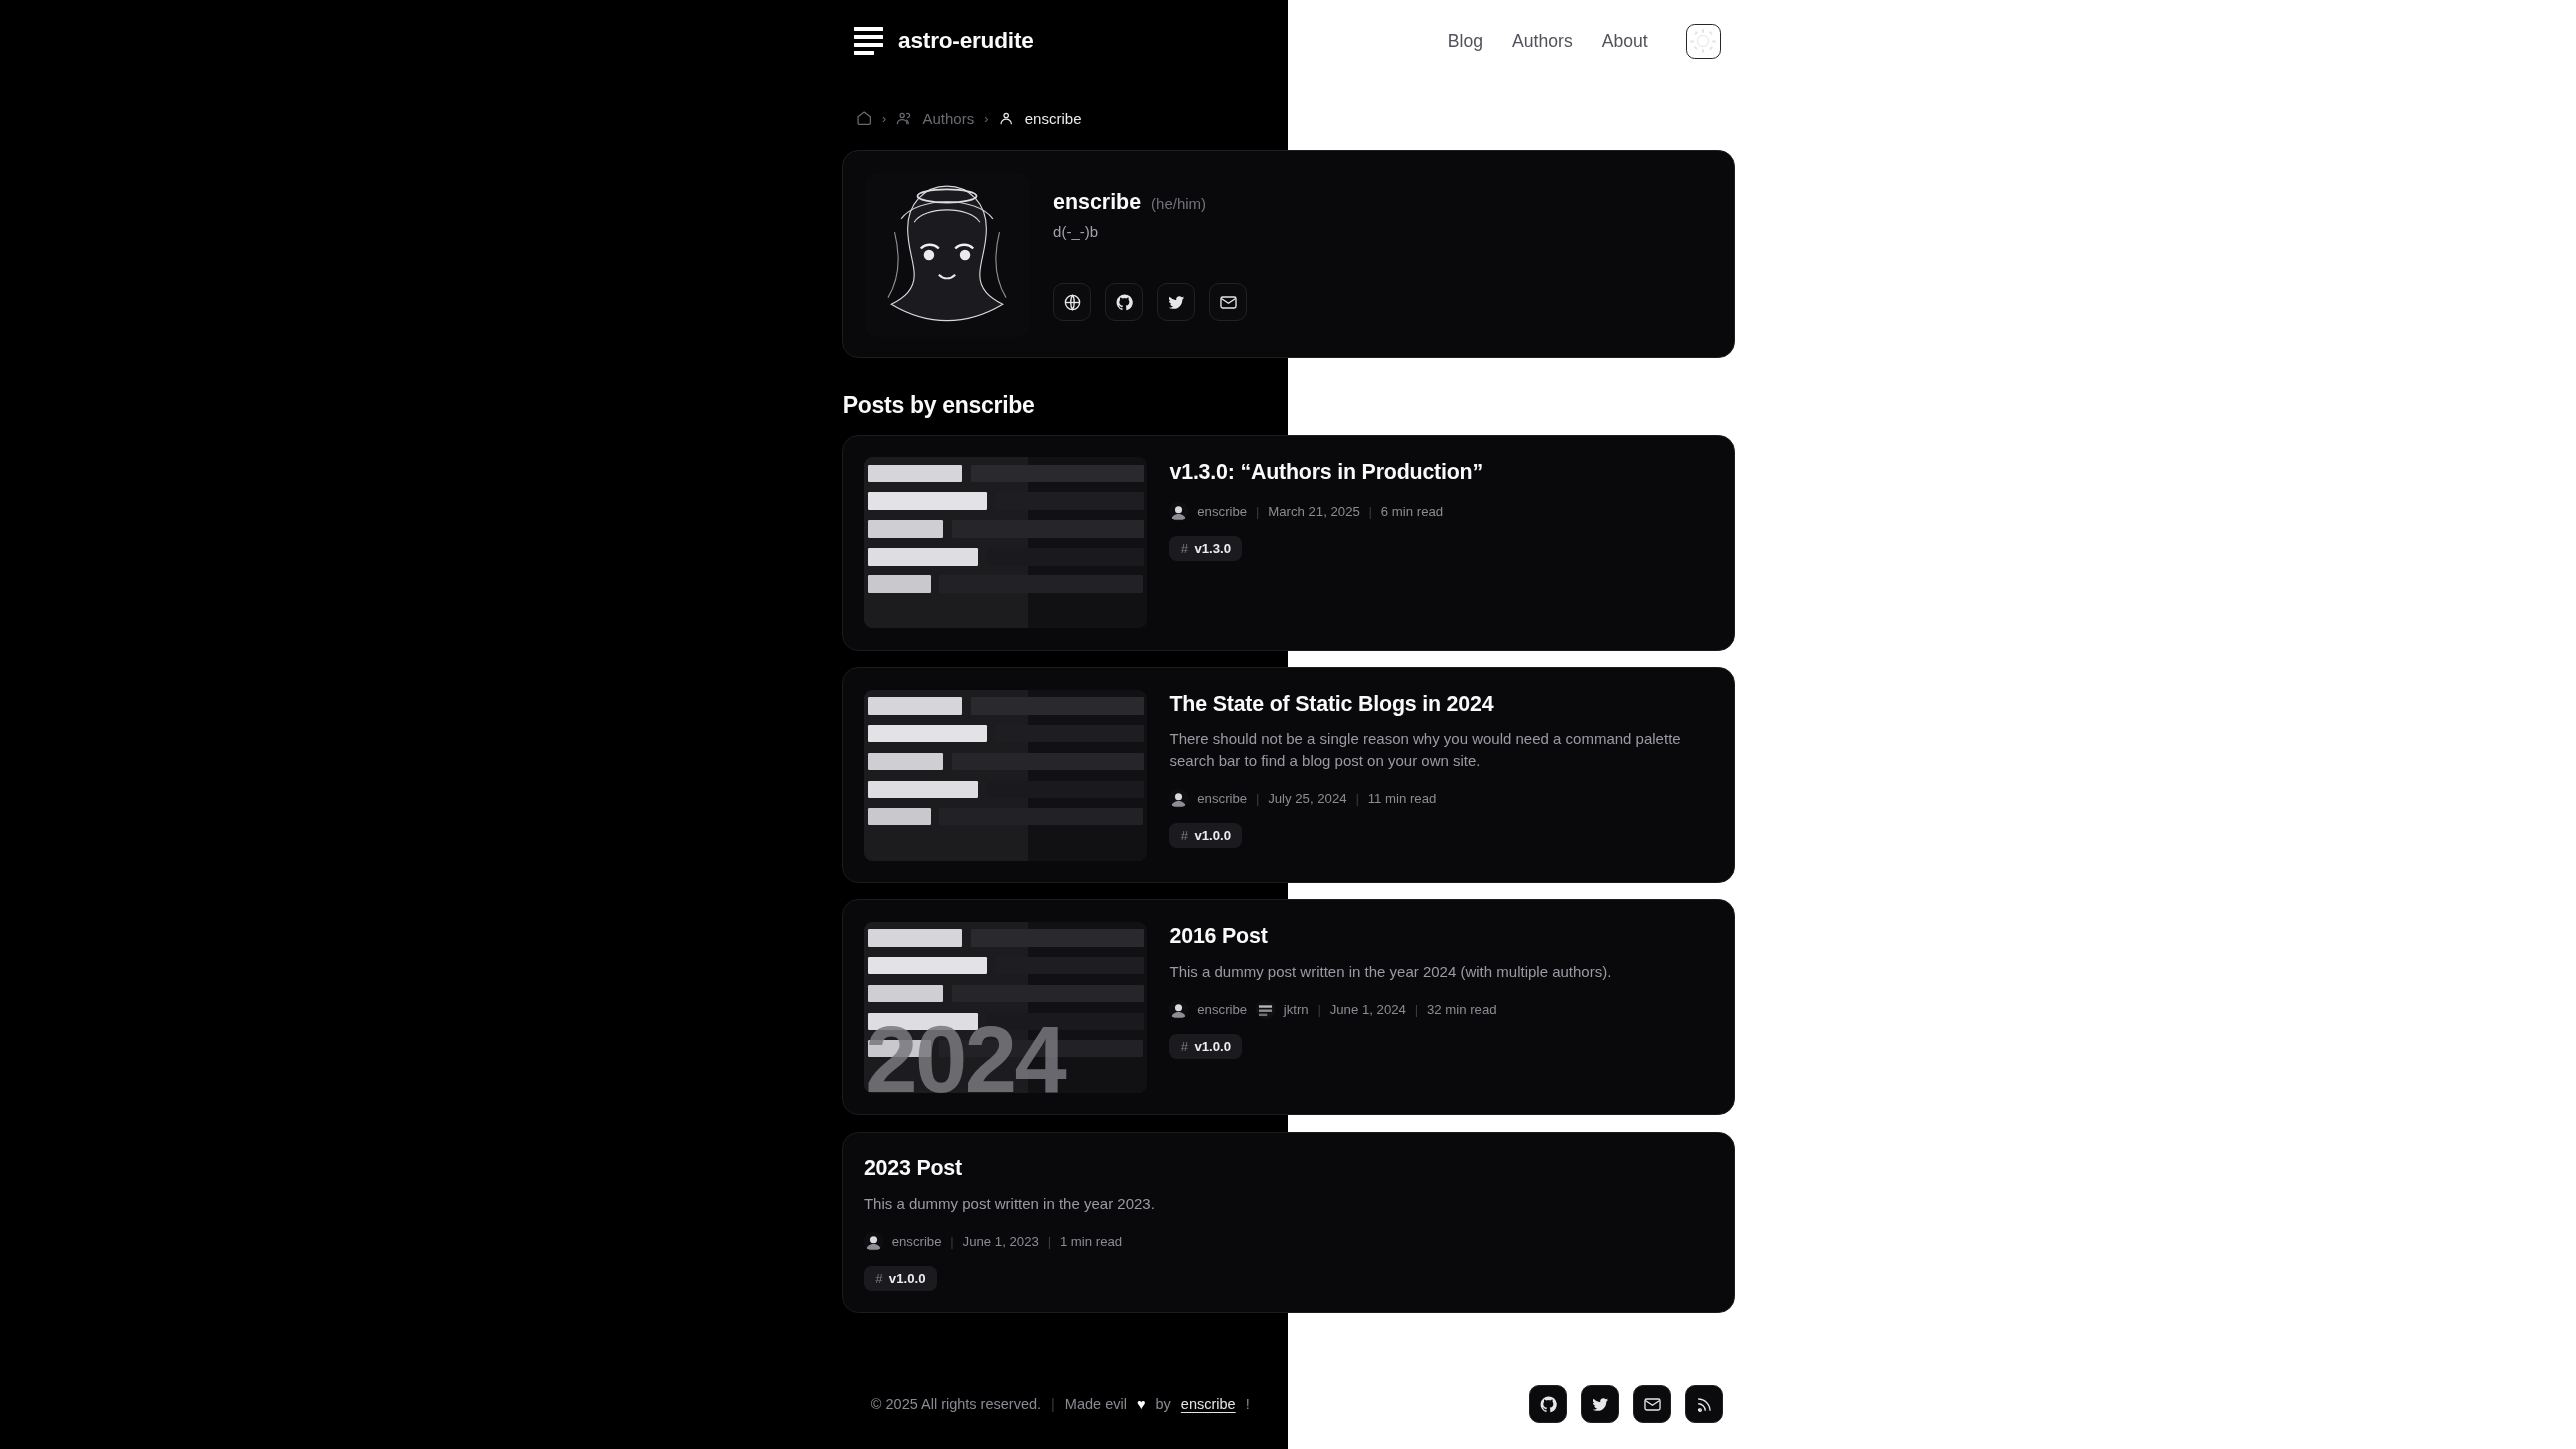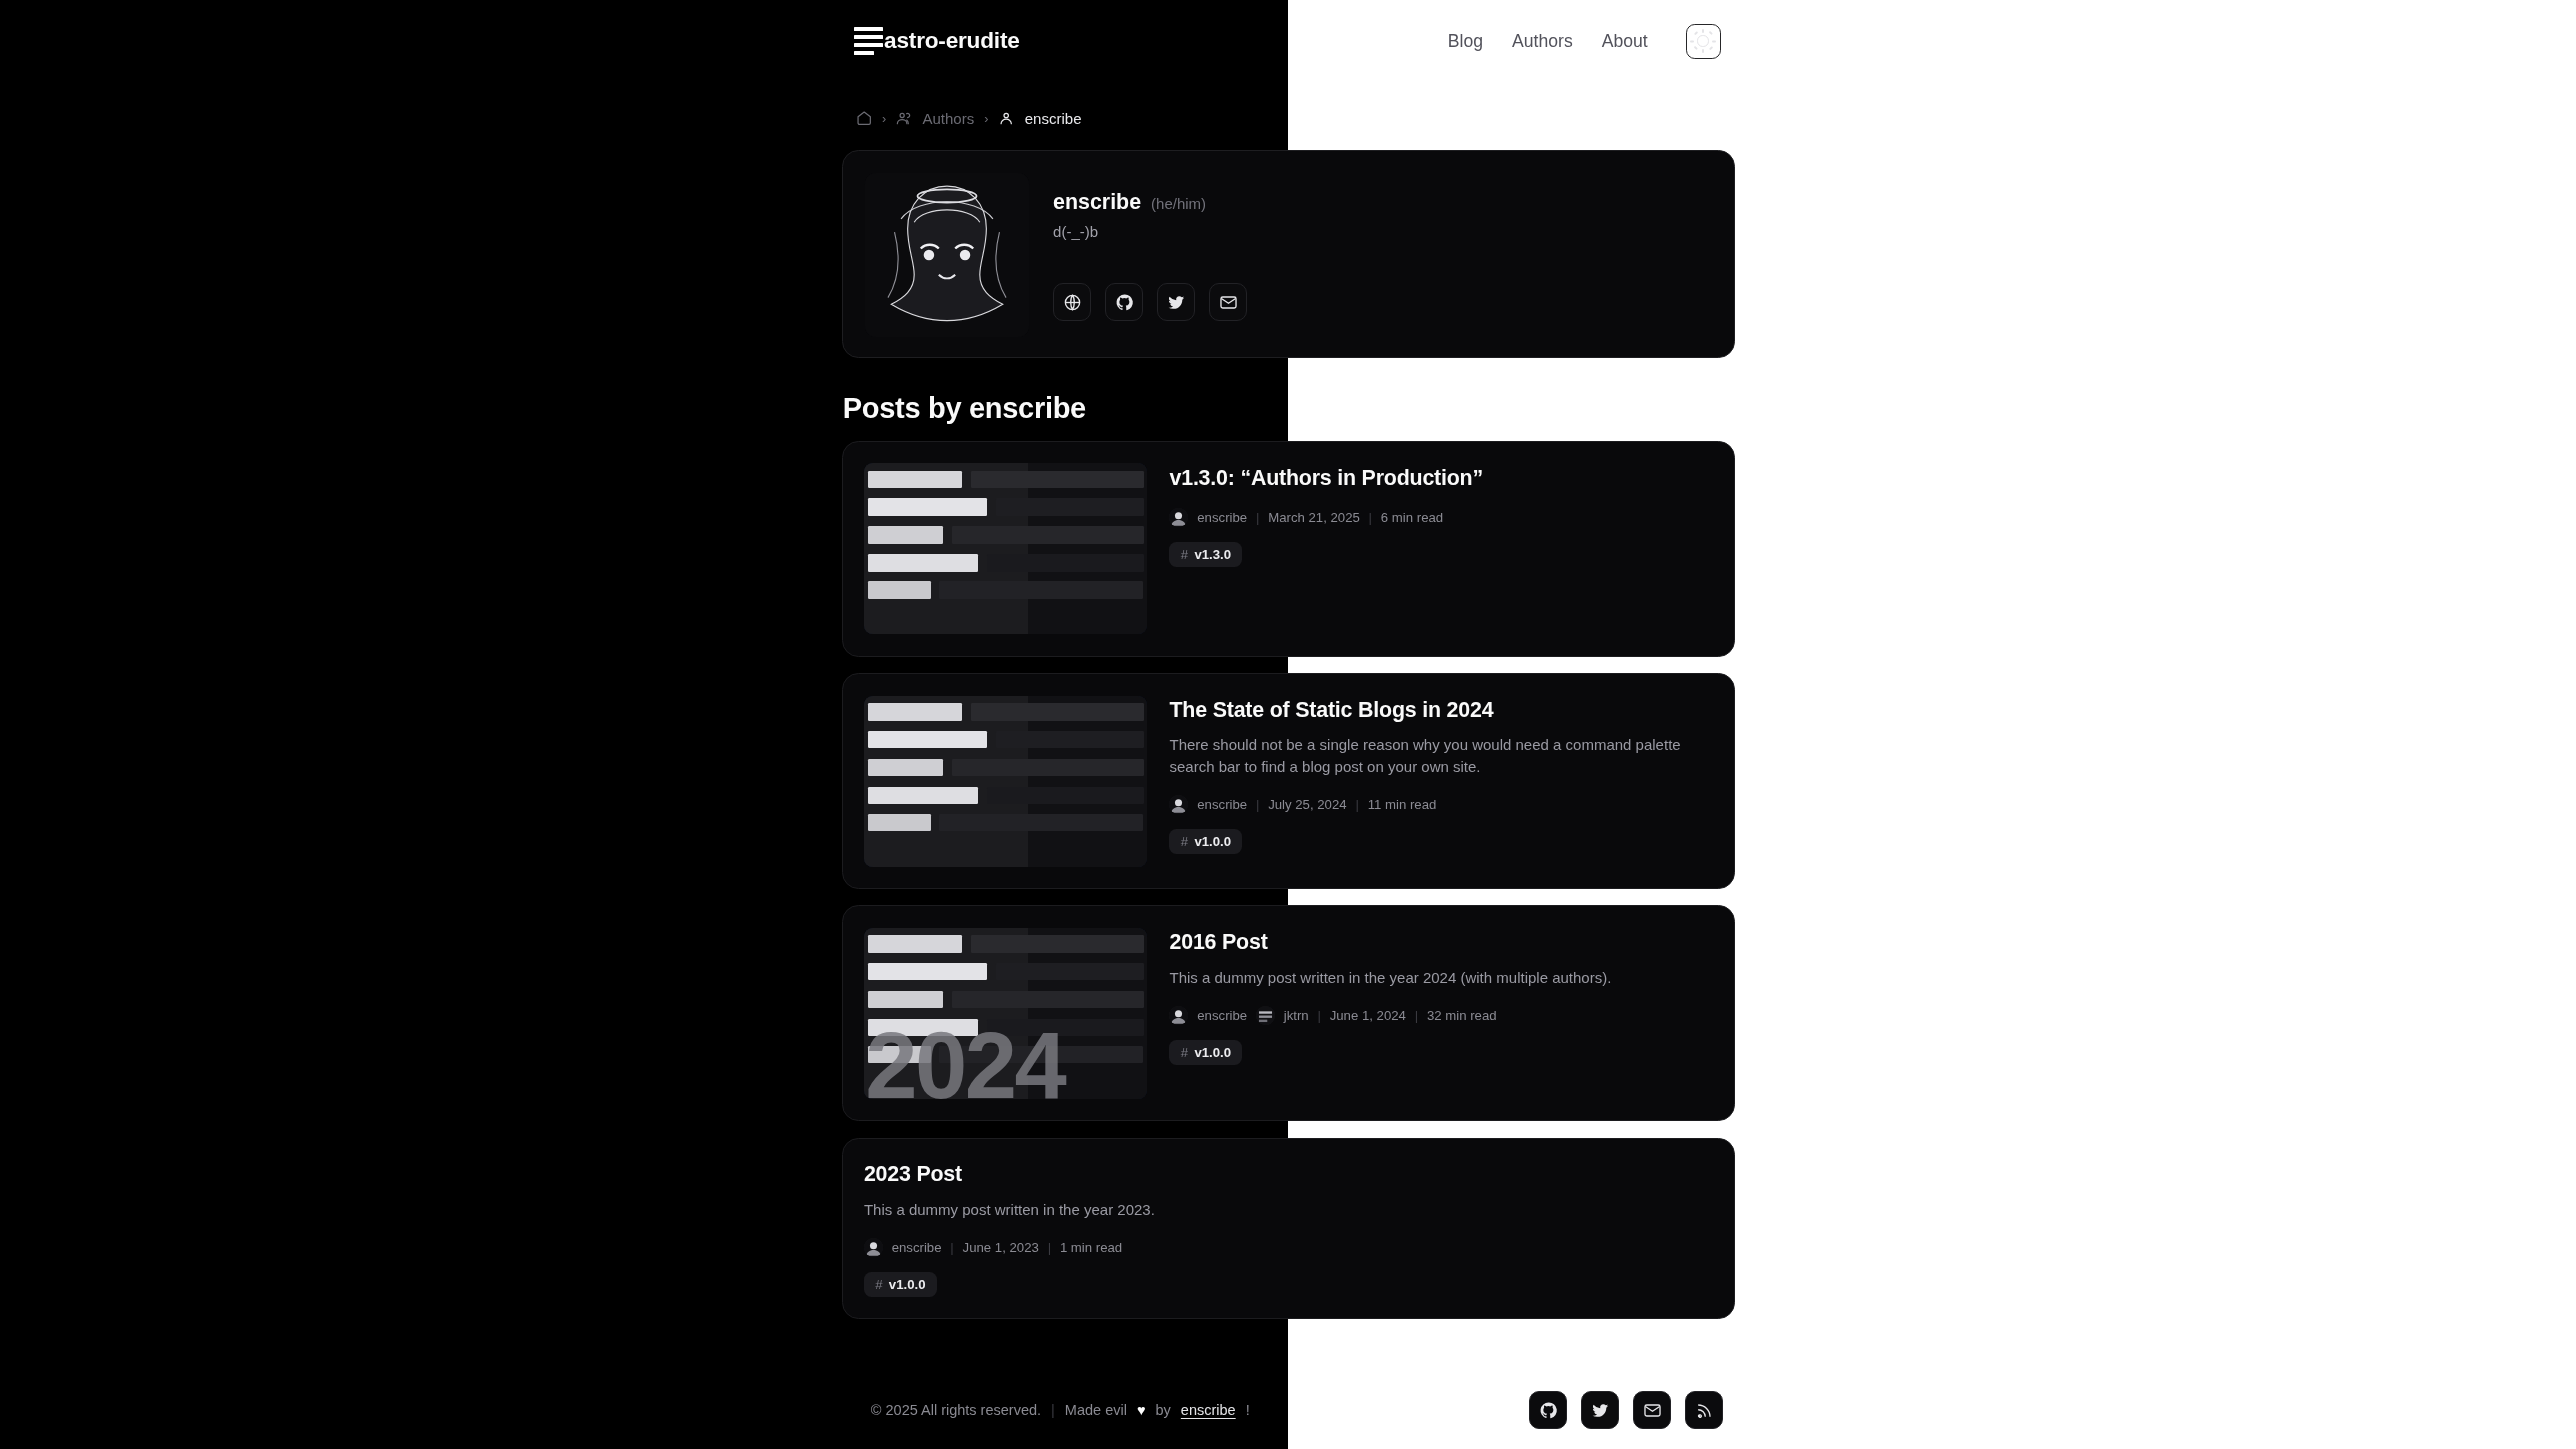--- a/index.html
+++ b/index.html
@@ -30,20 +30,21 @@
   
   header.site-header {
     position: relative;
     height: 82px;
     display: flex;
     align-items: center;
   }
   .brand {
     display: flex;
     align-items: center;
+    gap: 14px;
     margin-left: 12.6px;
   }
   .logo-mark {
     width: 30px; height: 30px;
     display: flex; flex-direction: column; justify-content: center; gap: 3.8px;
   }
   .logo-mark span { display:block; height: 4.4px; background: #ffffff; border-radius: 0.6px; }
   .logo-mark span:nth-child(1) { width: 29px; }
   .logo-mark span:nth-child(2) { width: 29px; }
   .logo-mark span:nth-child(3) { width: 29px; }
@@ -153,21 +154,21 @@
     background: #0b0b0d;
     display: flex; align-items: center; justify-content: center;
     cursor: pointer;
   }
   .social-btn svg { width: 19px; height: 19px; fill: none; stroke: #e7e7ea; stroke-width: 1.7; }
   .social-btn svg.filled { fill: #e7e7ea; stroke: none; }
 
   
   .section-title {
     margin: 34px 0 16.4px 1.3px;
-    font-size: 29px;
+    font-size: 23px;
     font-weight: 600;
     color: #fafafa;
     letter-spacing: -0.3px;
   }
 
   
   .post-card {
     width: 893px;
     border: 0.9px solid #1c1c1f;
     border-radius: 16.4px;

